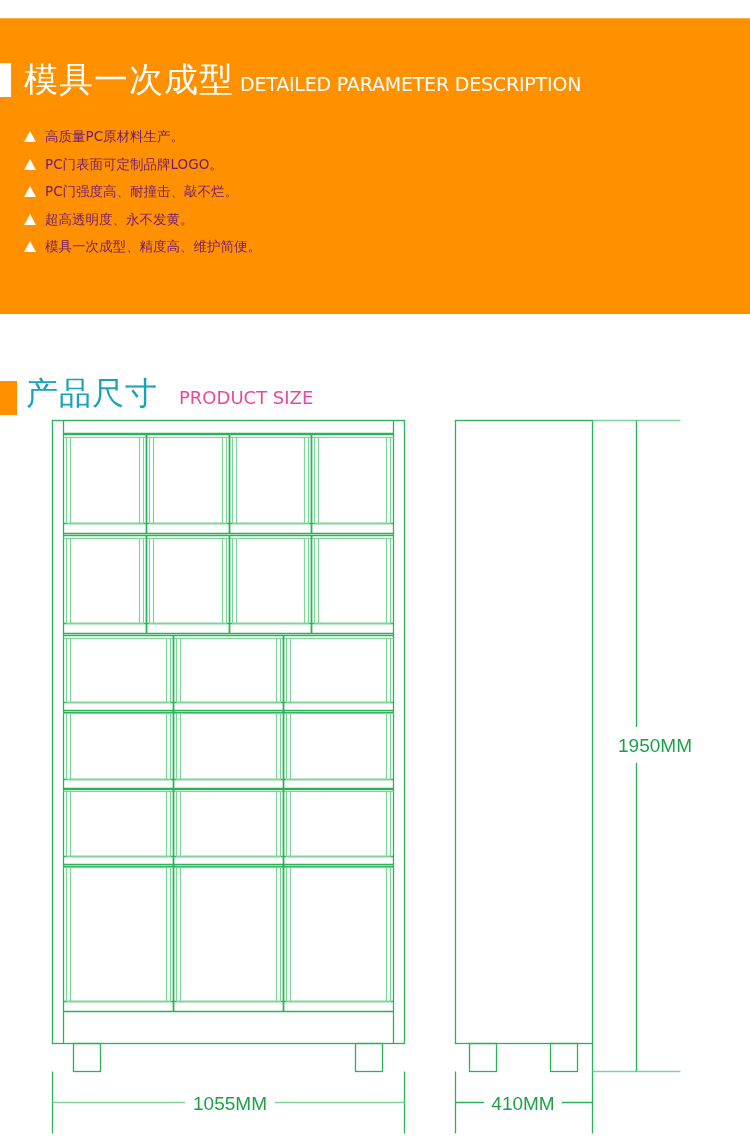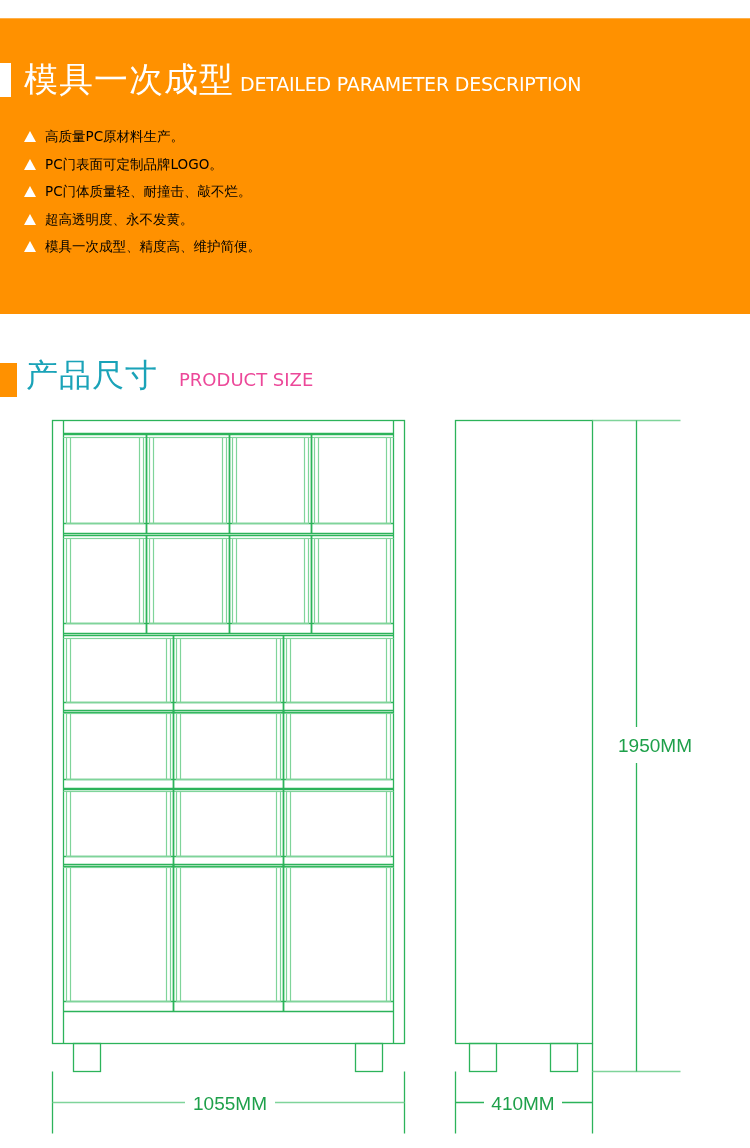--- a/index.html
+++ b/index.html
@@ -3,41 +3,41 @@
 <meta charset="utf-8">
 <style>
   html, body { margin: 0; padding: 0; background: #ffffff; }
   body { width: 750px; height: 1148px; position: relative; overflow: hidden; font-family: "Liberation Sans", "DejaVu Sans", sans-serif; }
   .banner { position: absolute; left: 0; top: 18px; width: 750px; height: 295px; background: #ff9100; border-top: 1px solid #ffb04a; }
   .banner .bar { position: absolute; left: 0; top: 44px; width: 11px; height: 34px; background: #ffffff; }
   .banner .title { position: absolute; left: 24px; top: 38px; color: #ffffff; white-space: nowrap; }
   .banner .title .cn { font-family: "DejaVu Sans", sans-serif; font-size: 34px; letter-spacing: 1px; vertical-align: baseline; }
   .banner .title .en { font-family: "DejaVu Sans", sans-serif; font-size: 19px; margin-left: 6px; letter-spacing: -0.2px; text-align: right; }
   .features { position: absolute; left: 24px; top: 104px; margin: 0; padding: 0; list-style: none; }
-  .features li { height: 27.6px; line-height: 27.6px; color: #000000; font-family: "DejaVu Sans", sans-serif; font-size: 13.5px; white-space: nowrap; }
+  .features li { height: 27.6px; line-height: 27.6px; color: #701a75; font-family: "DejaVu Sans", sans-serif; font-size: 13.5px; white-space: nowrap; }
   .features .tri { display: inline-block; width: 0; height: 0; border-left: 6.5px solid transparent; border-right: 6.5px solid transparent; border-bottom: 11px solid #ffffff; margin-right: 9px; vertical-align: -1px; }
-  .section2 { position: absolute; left: 0; top: 352px; width: 596px; height: 40px; }
+  .section2 { position: absolute; left: 0; top: 370px; width: 596px; height: 40px; }
   .section2 .bar { position: absolute; left: 0; top: 11px; width: 17px; height: 34px; background: #ff9100; }
   .section2 .cn { position: absolute; left: 26px; top: 2px; font-family: "DejaVu Sans", sans-serif; font-size: 32px; color: #1aa3b8; white-space: nowrap; letter-spacing: 1px; }
   .section2 .en { position: absolute; left: 179px; top: 17px; font-family: "DejaVu Sans", sans-serif; font-size: 18px; color: #ec4899; white-space: nowrap; }
   svg.drawing { position: absolute; left: 0; top: 0; }
   .dimlabel { font-family: "Liberation Sans", sans-serif; font-size: 19px; fill: #1ea04a; }
 </style>
 </head>
 <body>
 
 <div class="banner">
   <div class="bar"></div>
   <div class="title">
     <span class="cn">模具一次成型</span><span class="en">DETAILED PARAMETER DESCRIPTION</span>
   </div>
   <ul class="features">
     <li><span class="tri"></span><span>高质量PC原材料生产。</span></li>
     <li><span class="tri"></span><span>PC门表面可定制品牌LOGO。</span></li>
-    <li><span class="tri"></span><span>PC门体质量轻、耐撞击、敲不烂。</span></li>
+    <li><span class="tri"></span><span>PC门强度高、耐撞击、敲不烂。</span></li>
     <li><span class="tri"></span><span>超高透明度、永不发黄。</span></li>
     <li><span class="tri"></span><span>模具一次成型、精度高、维护简便。</span></li>
   </ul>
 </div>
 
 <div class="section2">
   <div class="bar"></div>
   <span class="cn">产品尺寸</span>
   <span class="en">PRODUCT SIZE</span>
 </div>

